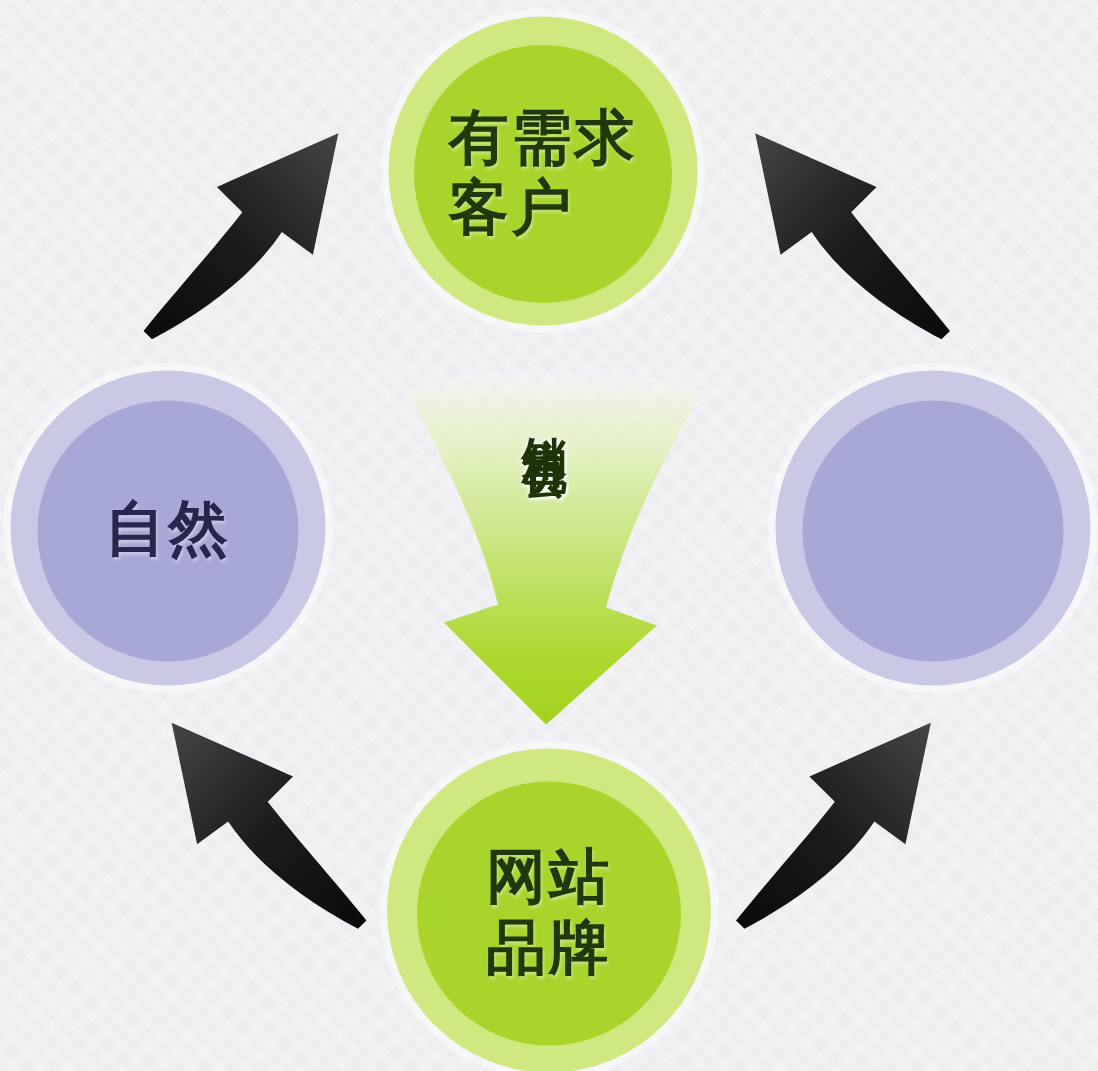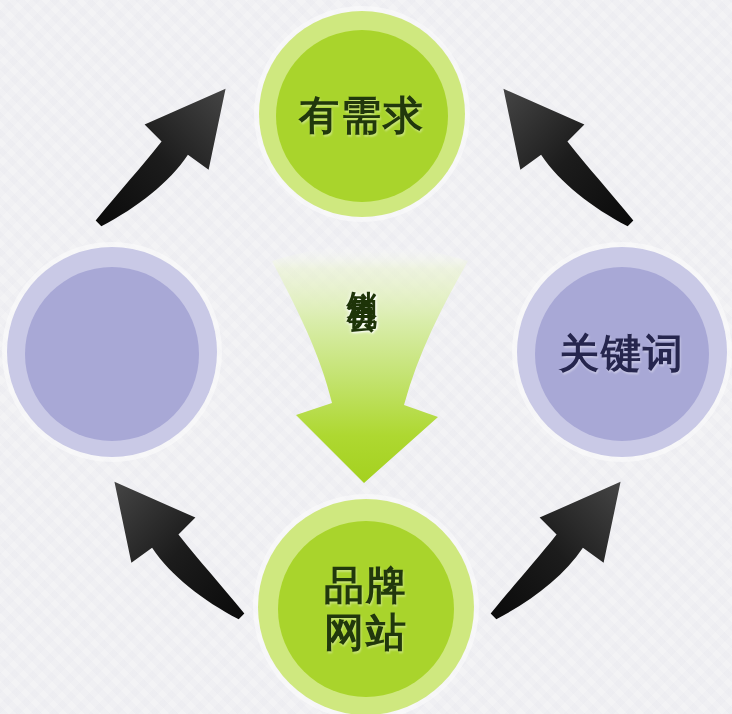--- a/index.html
+++ b/index.html
@@ -137,41 +137,42 @@
              L 62 188
              C 50 138 26 92 2 46
              Z" fill="url(#centerGrad)"></path>
   </svg>
   <div class="center-label">销售机会</div>
 
   <div class="node node-green node-top">
     <div class="node-inner">
       <div class="node-label">
         <span>有需求</span>
+        <span>客户</span>
       </div>
     </div>
   </div>
 
   <div class="node node-purple node-left">
     <div class="node-inner">
       <div class="node-label">
+        <span>自然</span>
       </div>
     </div>
   </div>
 
   <div class="node node-purple node-right">
     <div class="node-inner">
       <div class="node-label">
-        <span>关键词</span>
       </div>
     </div>
   </div>
 
   <div class="node node-green node-bottom">
     <div class="node-inner">
       <div class="node-label">
+        <span>网站</span>
         <span>品牌</span>
-        <span>网站</span>
       </div>
     </div>
   </div>
 
 </div>
 
 </body></html>

